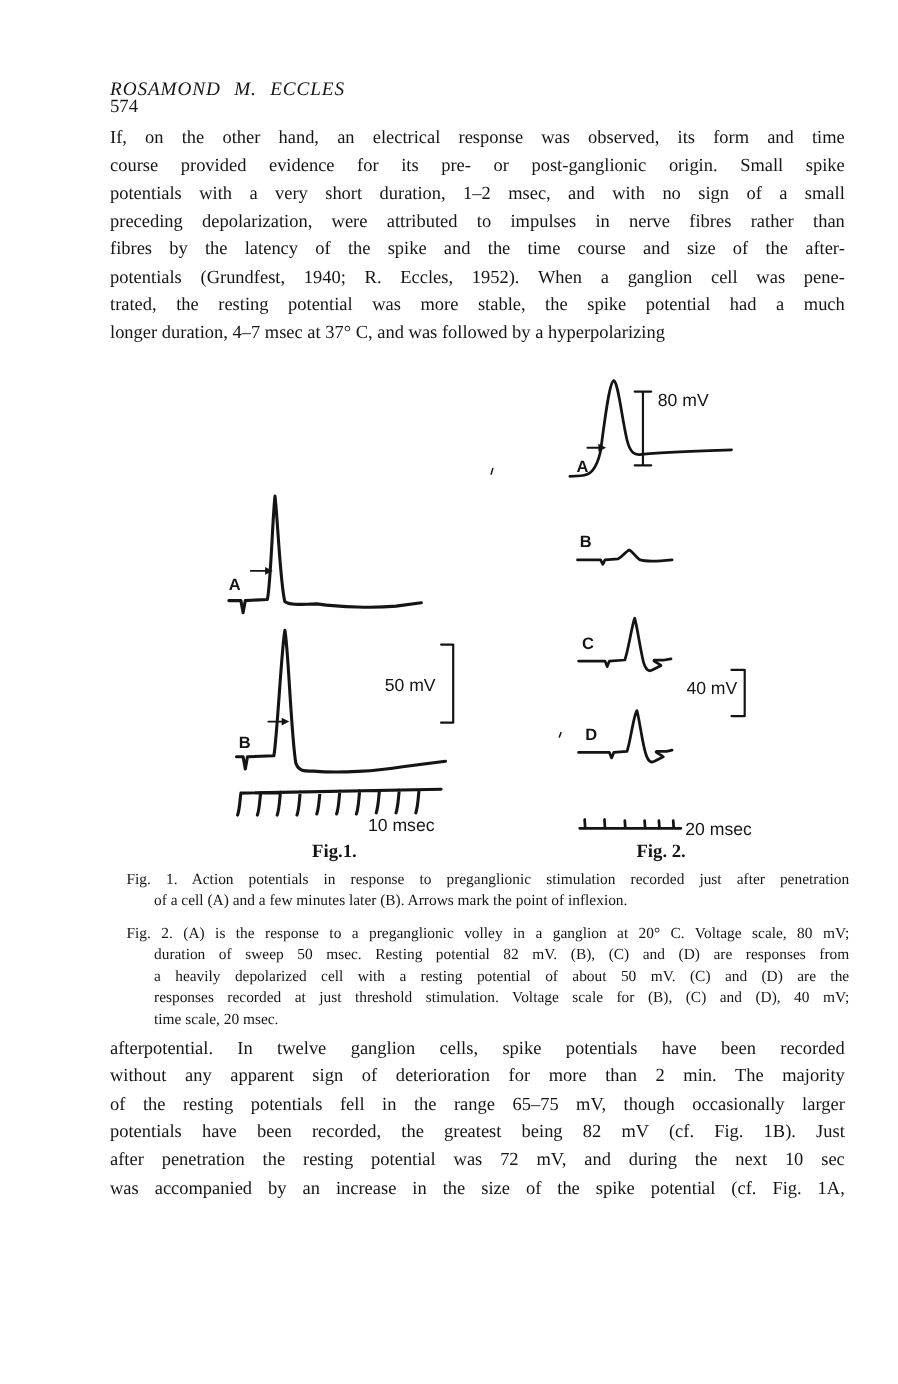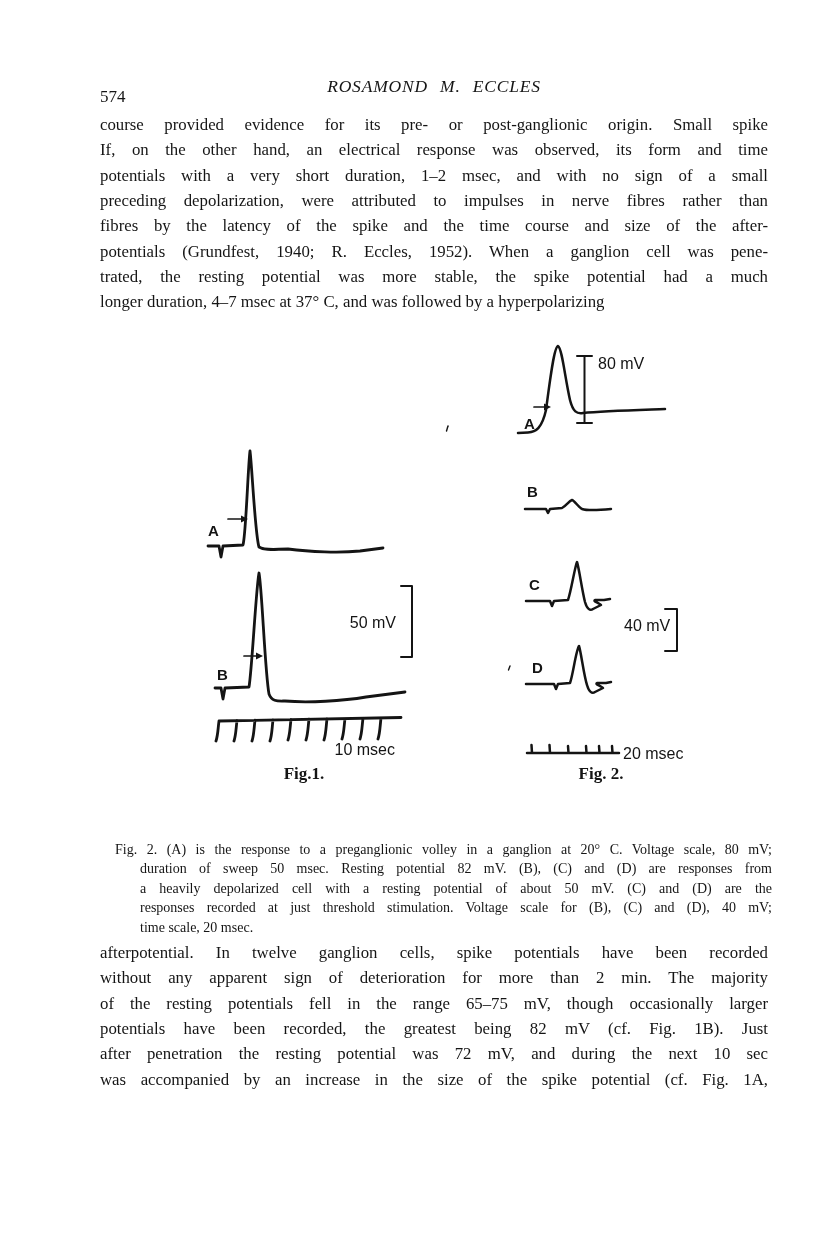--- a/index.html
+++ b/index.html
@@ -4,21 +4,21 @@
 <style>
   html,body { margin:0; padding:0; background:#ffffff; }
   .page {
     position:relative; width:816px; height:1258px; background:#ffffff;
     color:#151515; font-family:"Liberation Serif", serif; overflow:hidden;padding-left:32px;
   }
   .abs { position:absolute; }
   
   .pagenum { left:100px; top:87px; font-size:17px; }
   .runtitle {
-    left:100px; top:76px; width:668px; text-align:center;
+    left:100px; top:70px; width:668px; 
     font-style:italic; font-size:17.5px; letter-spacing:0.8px; word-spacing:7px;
   }
   
   .para { left:100px; width:668px; font-size:16.8px; line-height:25.35px; }
   .p1 { top:112px; }
   .p2 { top:940px; }
   .line { white-space:normal; }
   .j { text-align:justify; text-align-last:justify; }
   
   .cap { left:115px; width:657px; font-size:14px; line-height:19.4px; }
@@ -41,22 +41,22 @@
 </style>
 </head>
 <body>
 
 <div class="page">
 
   <div class="abs pagenum">574</div>
   <div class="abs runtitle">ROSAMOND M. ECCLES</div>
 
   <div class="abs para p1">
+    <div class="line j">If, on the other hand, an electrical response was observed, its form and time</div>
     <div class="line j">course provided evidence for its pre- or post-ganglionic origin.  Small spike</div>
-    <div class="line j">If, on the other hand, an electrical response was observed, its form and time</div>
     <div class="line j">potentials with a very short duration, 1–2 msec, and with no sign of a small</div>
     <div class="line j">preceding depolarization, were attributed to impulses in nerve fibres rather than</div>
     <div class="line j">fibres by the latency of the spike and the time course and size of the after-</div>
     <div class="line j">potentials (Grundfest, 1940; R. Eccles, 1952). When a ganglion cell was pene-</div>
     <div class="line j">trated, the resting potential was more stable, the spike potential had a much</div>
     <div class="line">longer duration, 4–7 msec at 37° C, and was followed by a hyperpolarizing</div>
   </div>
 
   <svg class="abs plate" width="620" height="452" viewBox="0 0 620 452">
 
@@ -136,20 +136,24 @@
          M 488.5 415 L 488 408
          M 501.5 415 L 501 408
          M 514.5 415 L 514 408"></path>
     <text class="scl" x="525" y="421">20 msec</text>
     <text class="figlab" x="503" y="441" text-anchor="middle">Fig. 2.</text>
 
     <path class="speck" d="M 350 88 L 348.5 93"></path>
     <path class="speck" d="M 412 328 L 410.5 332"></path>
   </svg>
 
+  <div class="abs cap cap1">
+    <div class="line j">Fig. 1.  Action potentials in response to preganglionic stimulation recorded just after penetration</div>
+    <div class="line ind">of a cell (A) and a few minutes later (B).  Arrows mark the point of inflexion.</div>
+  </div>
 
   <div class="abs cap cap2">
     <div class="line j">Fig. 2.  (A) is the response to a preganglionic volley in a ganglion at 20° C. Voltage scale, 80 mV;</div>
     <div class="line j ind">duration of sweep 50 msec.  Resting potential 82 mV.  (B), (C) and (D) are responses from</div>
     <div class="line j ind">a heavily depolarized cell with a resting potential of about 50 mV.  (C) and (D) are the</div>
     <div class="line j ind">responses recorded at just threshold stimulation. Voltage scale for (B), (C) and (D), 40 mV;</div>
     <div class="line ind">time scale, 20 msec.</div>
   </div>
 
   <div class="abs para p2">

